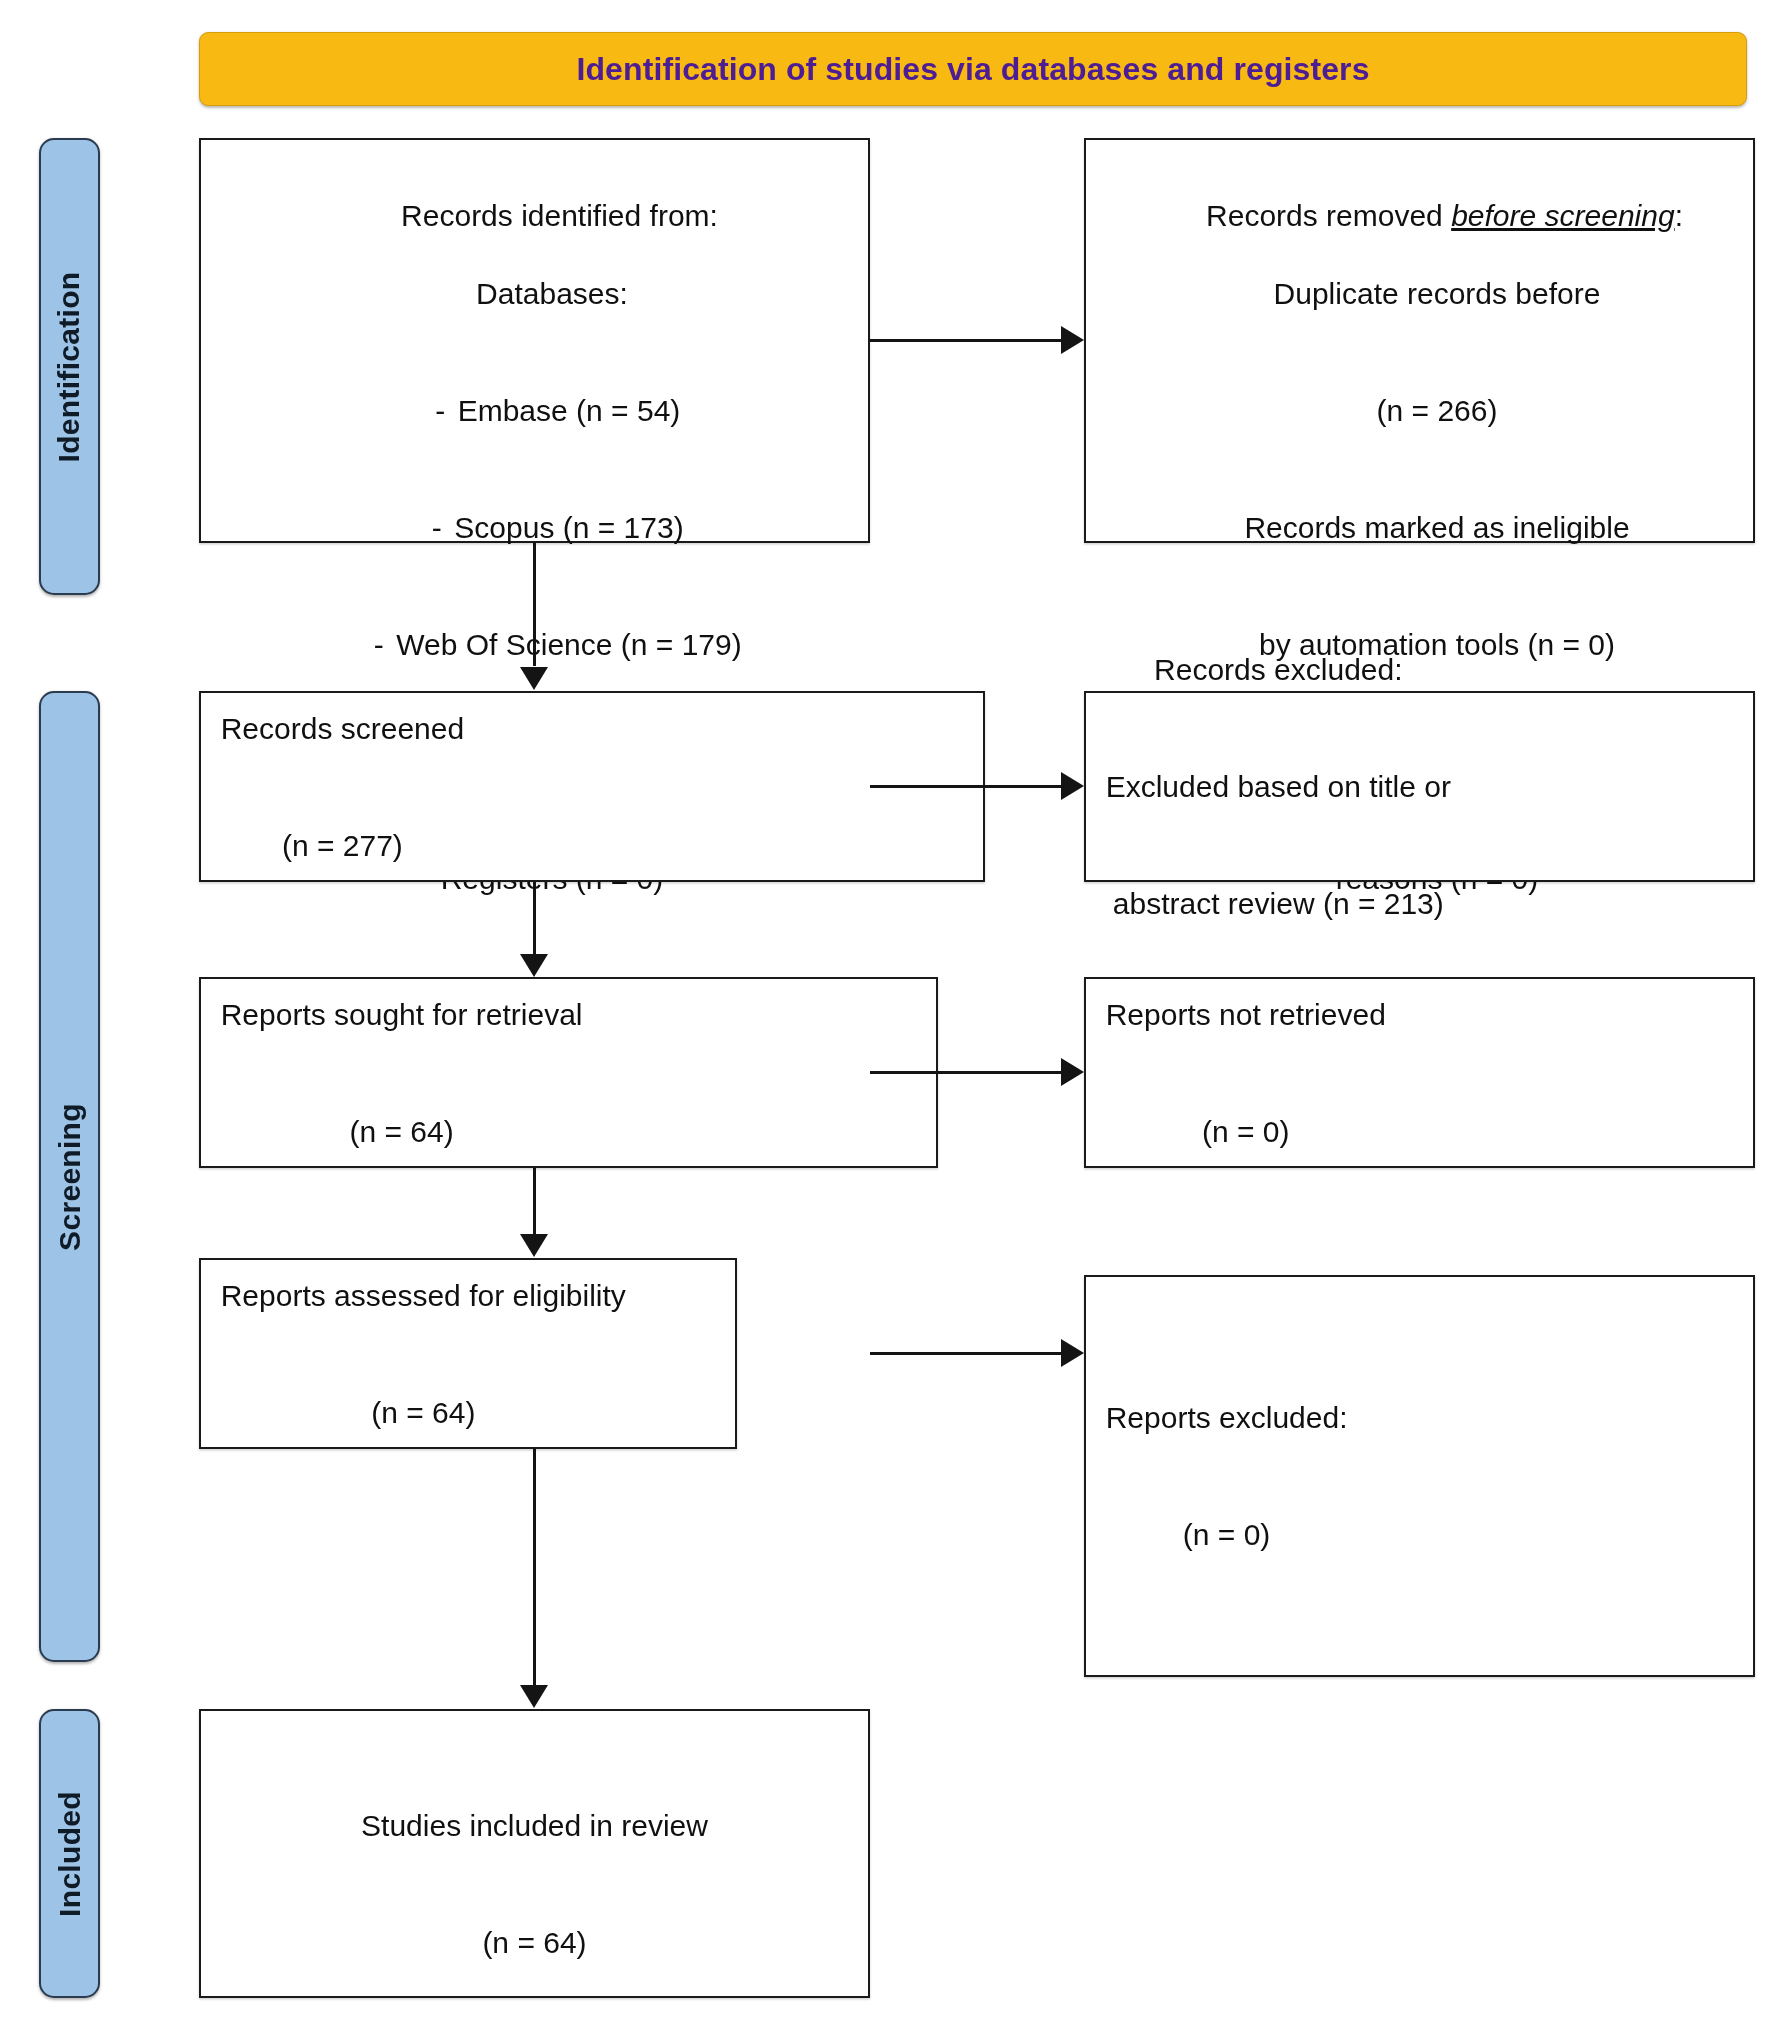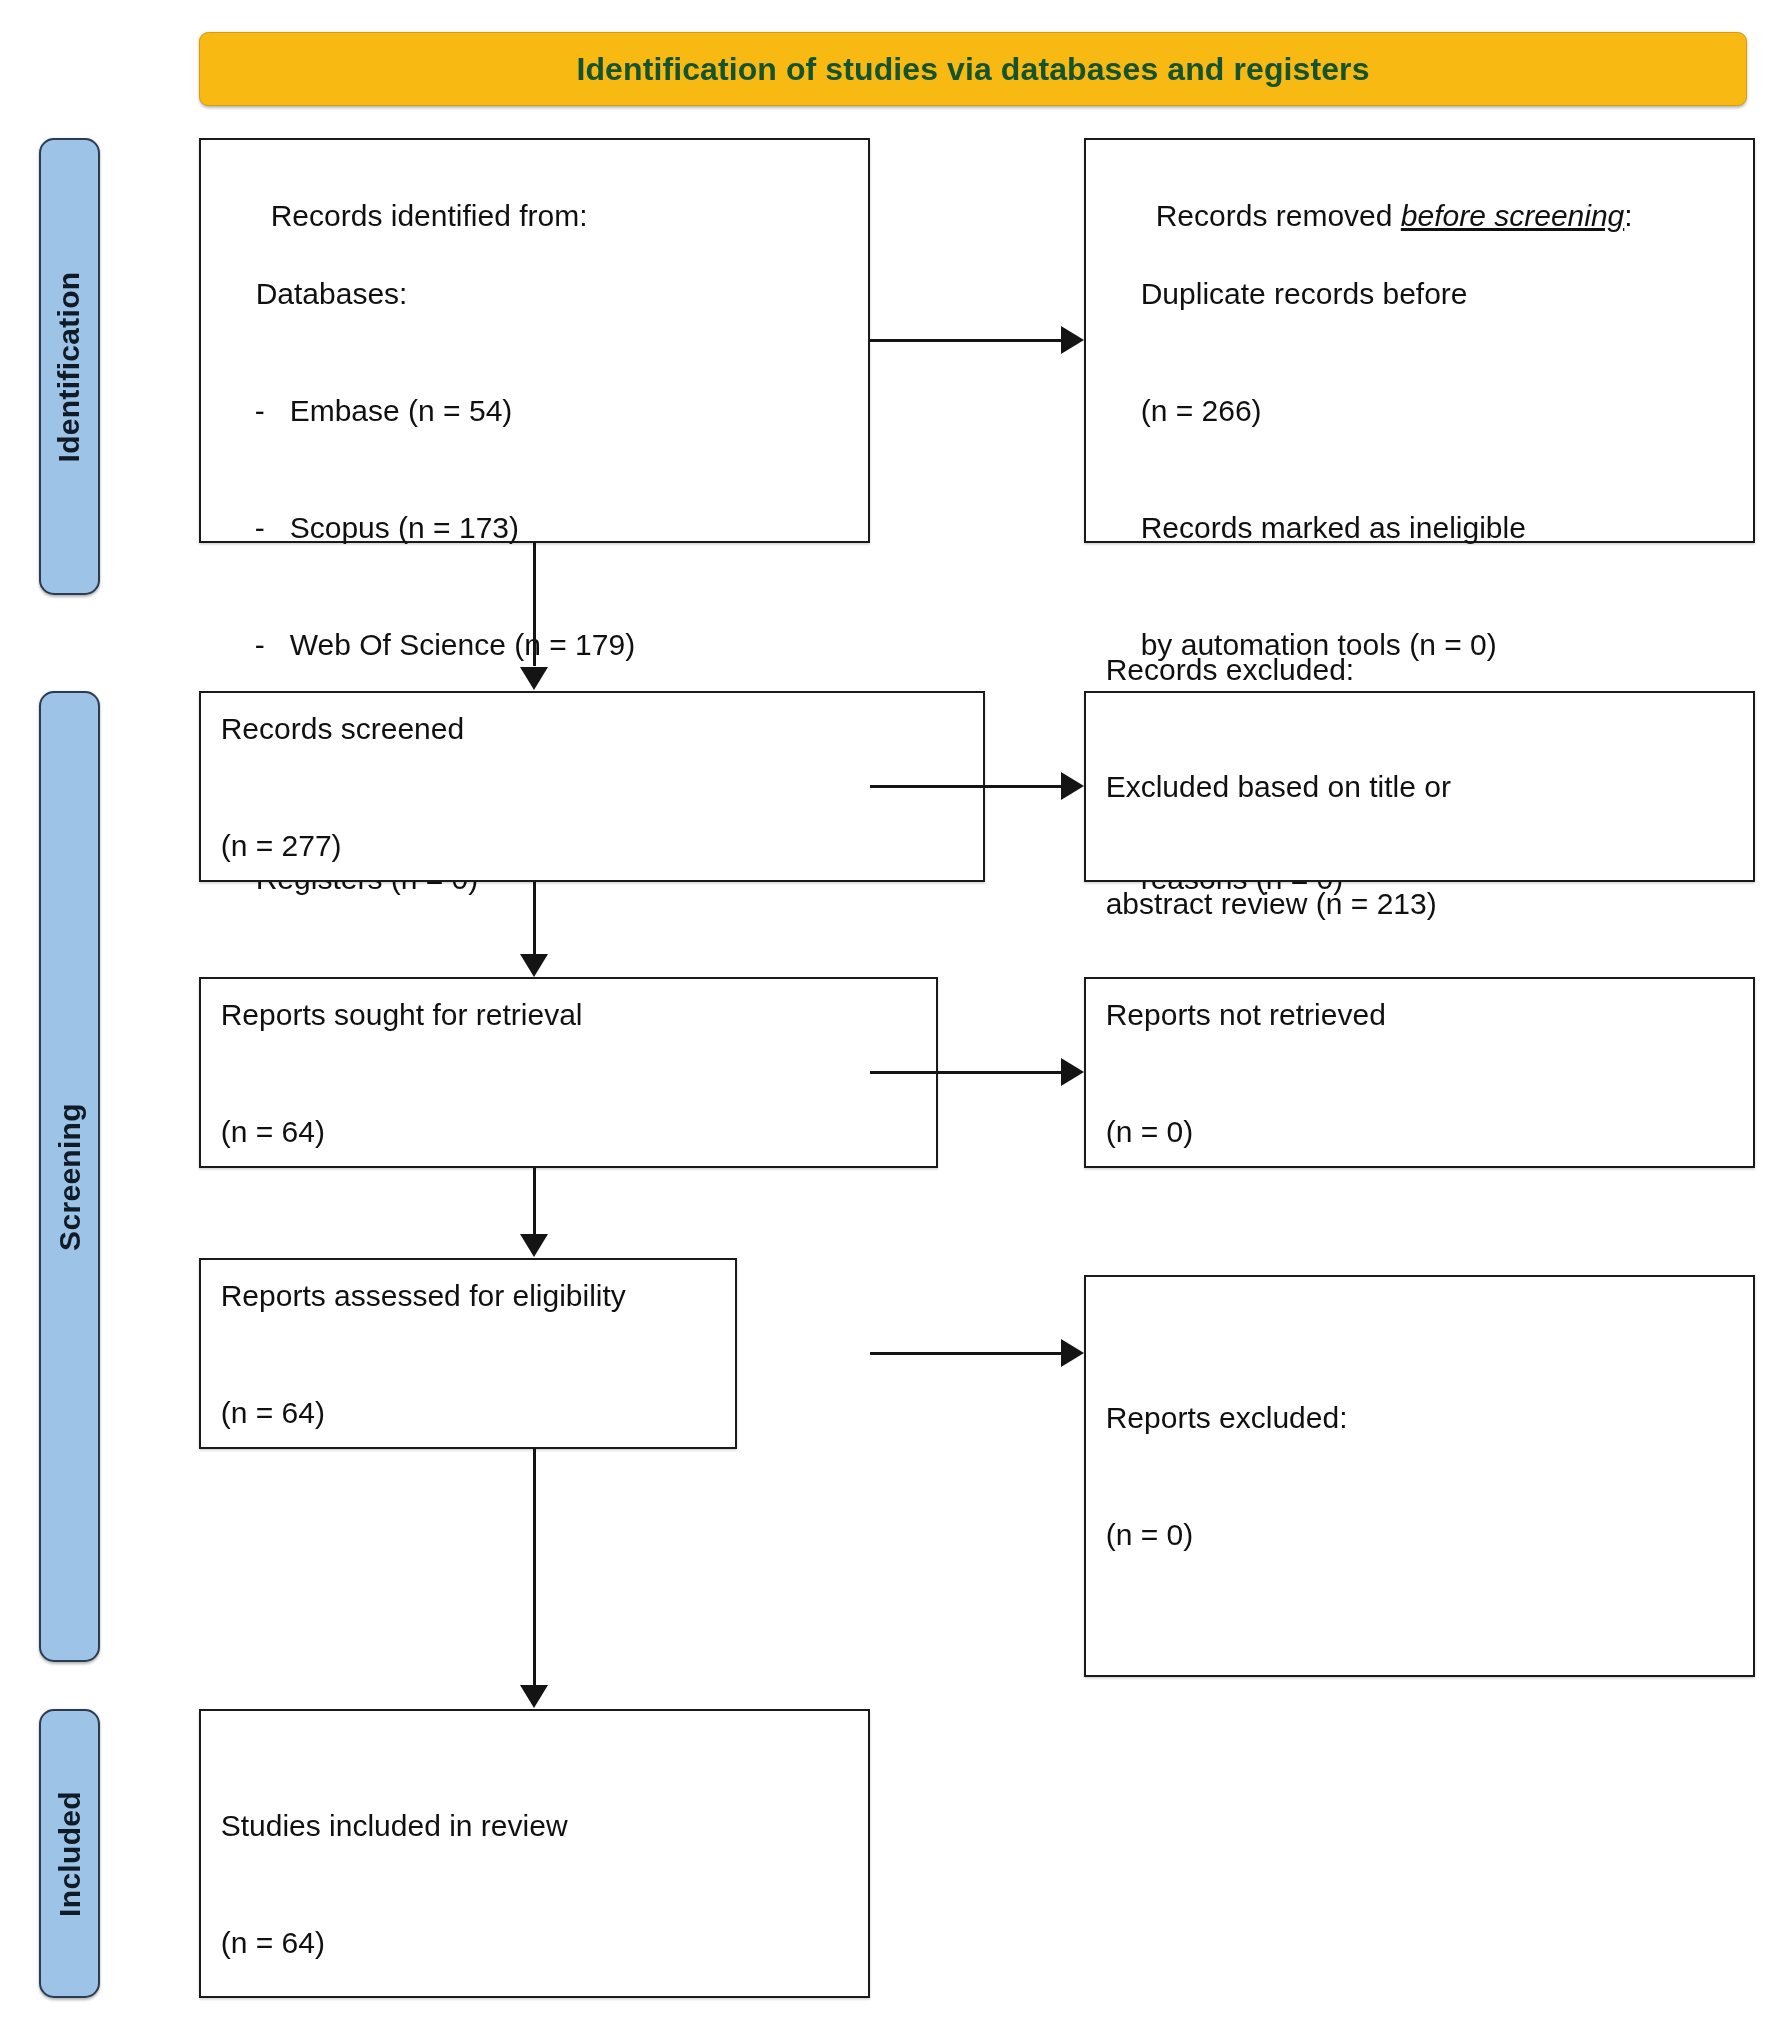--- a/index.html
+++ b/index.html
@@ -25,21 +25,21 @@
     border: 1.7px solid #d79c0b;
     border-radius: 9.3px;
     display: flex;
     align-items: center;
     justify-content: center;
     box-shadow: 0 1.7px 2.9px rgba(0,0,0,0.28);
   }
   .header-banner .title {
     font-size: 32px;
     font-weight: bold;
-    color: #14532d;
+    color: #4c1d95;
     letter-spacing: 0.1px;
     text-align: center;
     white-space: nowrap;
   }
 
   
   .stage-label {
     position: absolute;
     left: 39px;
     width: 61px;
@@ -63,20 +63,21 @@
   #label-screening      { top: 691px; height: 971px; }
   #label-included       { top: 1709px; height: 289px; }
 
   
   .box {
     position: absolute;
     background: #ffffff;
     border: 2.9px solid #1a1a1a;
     padding: 17.3px 19.7px;
     box-shadow: 0 1.7px 2.3px rgba(0,0,0,0.18);
+    text-align: center;
   }
   .box .btext {
     font-size: 30px;
     line-height: 1.30;
     color: #101010;
     white-space: pre-wrap;
   }
   .box.vcenter { display: flex; align-items: center; }
 
   

